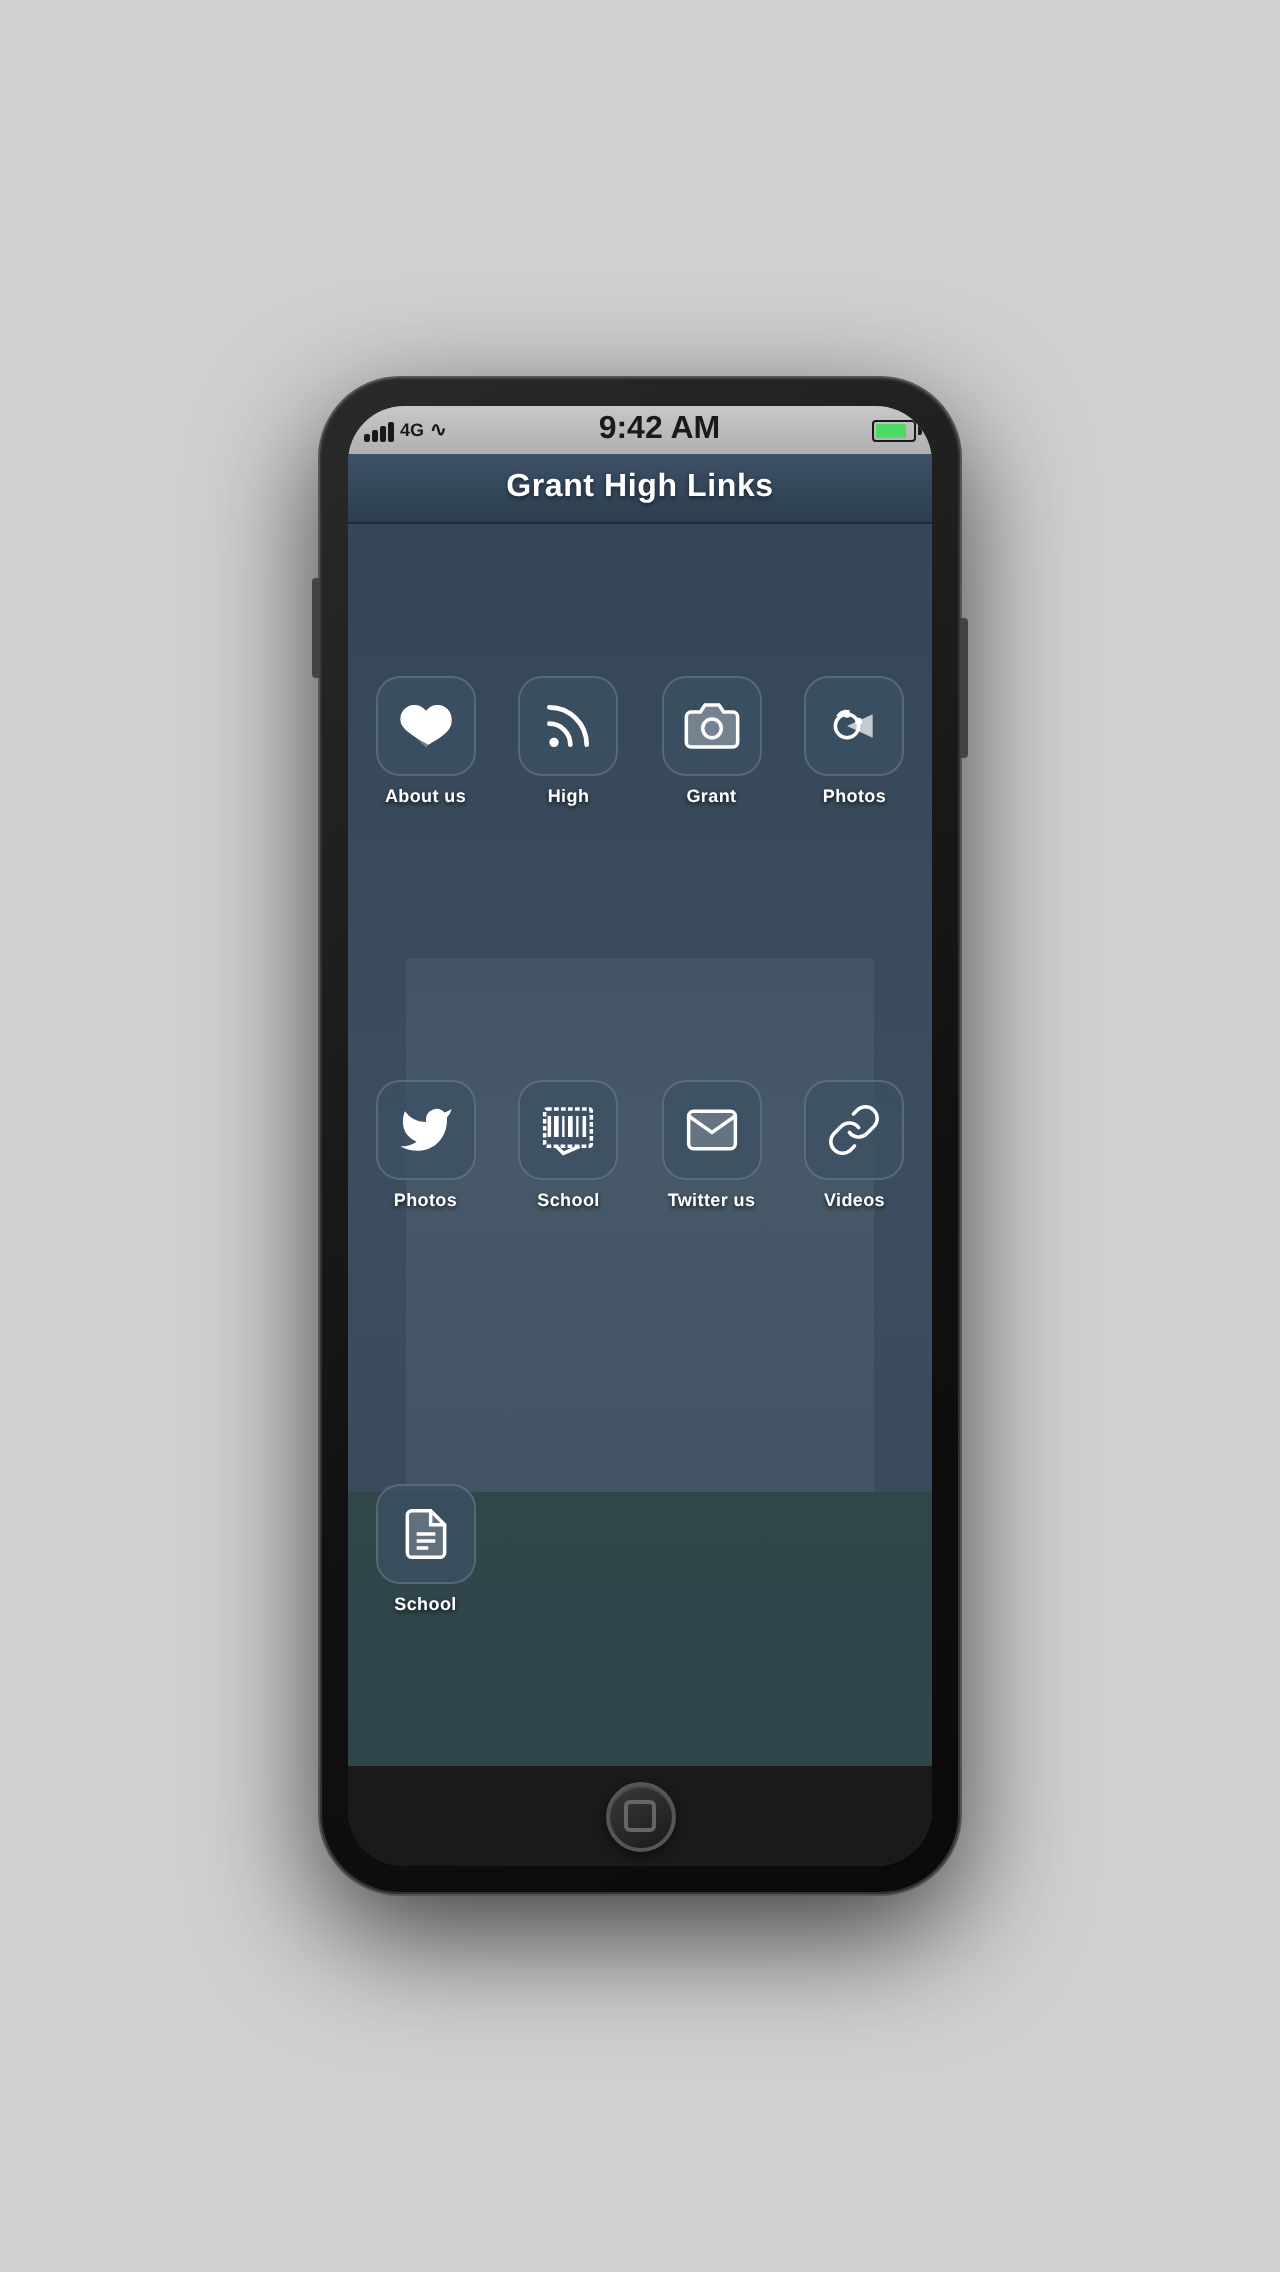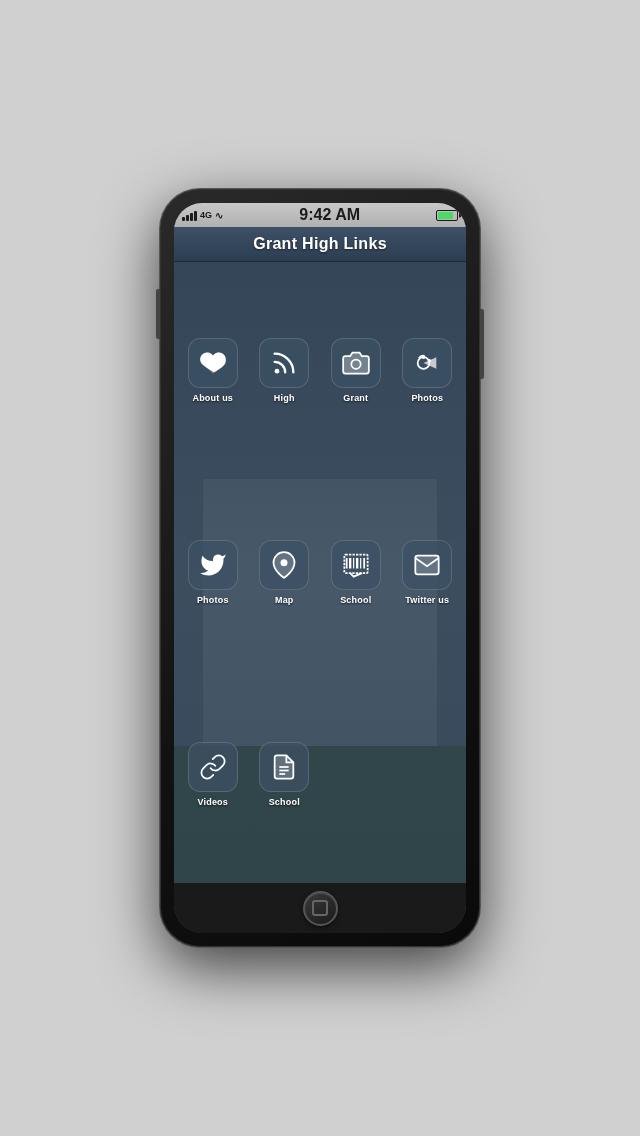--- a/index.html
+++ b/index.html
@@ -381,29 +381,20 @@
 
           <div class="icon-item">
             <div class="icon-circle">
               <svg width="28" height="28" viewBox="0 0 24 24">
                 <path d="M23 3a10.9 10.9 0 0 1-3.14 1.53 4.48 4.48 0 0 0-7.86 3v1A10.66 10.66 0 0 1 3 4s-4 9 5 13a11.64 11.64 0 0 1-7 2c9 5 20 0 20-11.5a4.5 4.5 0 0 0-.08-.83A7.72 7.72 0 0 0 23 3z"></path>
               </svg>
             </div>
             <span class="icon-label">Photos</span>
           </div>
 
-          <div class="icon-item">
-            <div class="icon-circle">
-              <svg width="28" height="28" viewBox="0 0 24 24">
-                <path d="M21 10c0 7-9 13-9 13s-9-6-9-13a9 9 0 0 1 18 0z" stroke="white" stroke-width="1.5" fill="rgba(255,255,255,0.2)"></path>
-                <circle cx="12" cy="10" r="3" fill="white"></circle>
-              </svg>
-            </div>
-            <span class="icon-label">Map</span>
-          </div>
 
           <div class="icon-item">
             <div class="icon-circle">
               <svg width="28" height="28" viewBox="0 0 24 24">
                 <rect x="2" y="3" width="20" height="16" rx="1" stroke="white" stroke-width="1.5" fill="none" stroke-dasharray="2,1"></rect>
                 <line x1="4" y1="6" x2="4" y2="15" stroke="white" stroke-width="1.5"></line>
                 <line x1="7" y1="6" x2="7" y2="15" stroke="white" stroke-width="2"></line>
                 <line x1="10" y1="6" x2="10" y2="15" stroke="white" stroke-width="1"></line>
                 <line x1="13" y1="6" x2="13" y2="15" stroke="white" stroke-width="2"></line>
                 <line x1="16" y1="6" x2="16" y2="15" stroke="white" stroke-width="1"></line>

